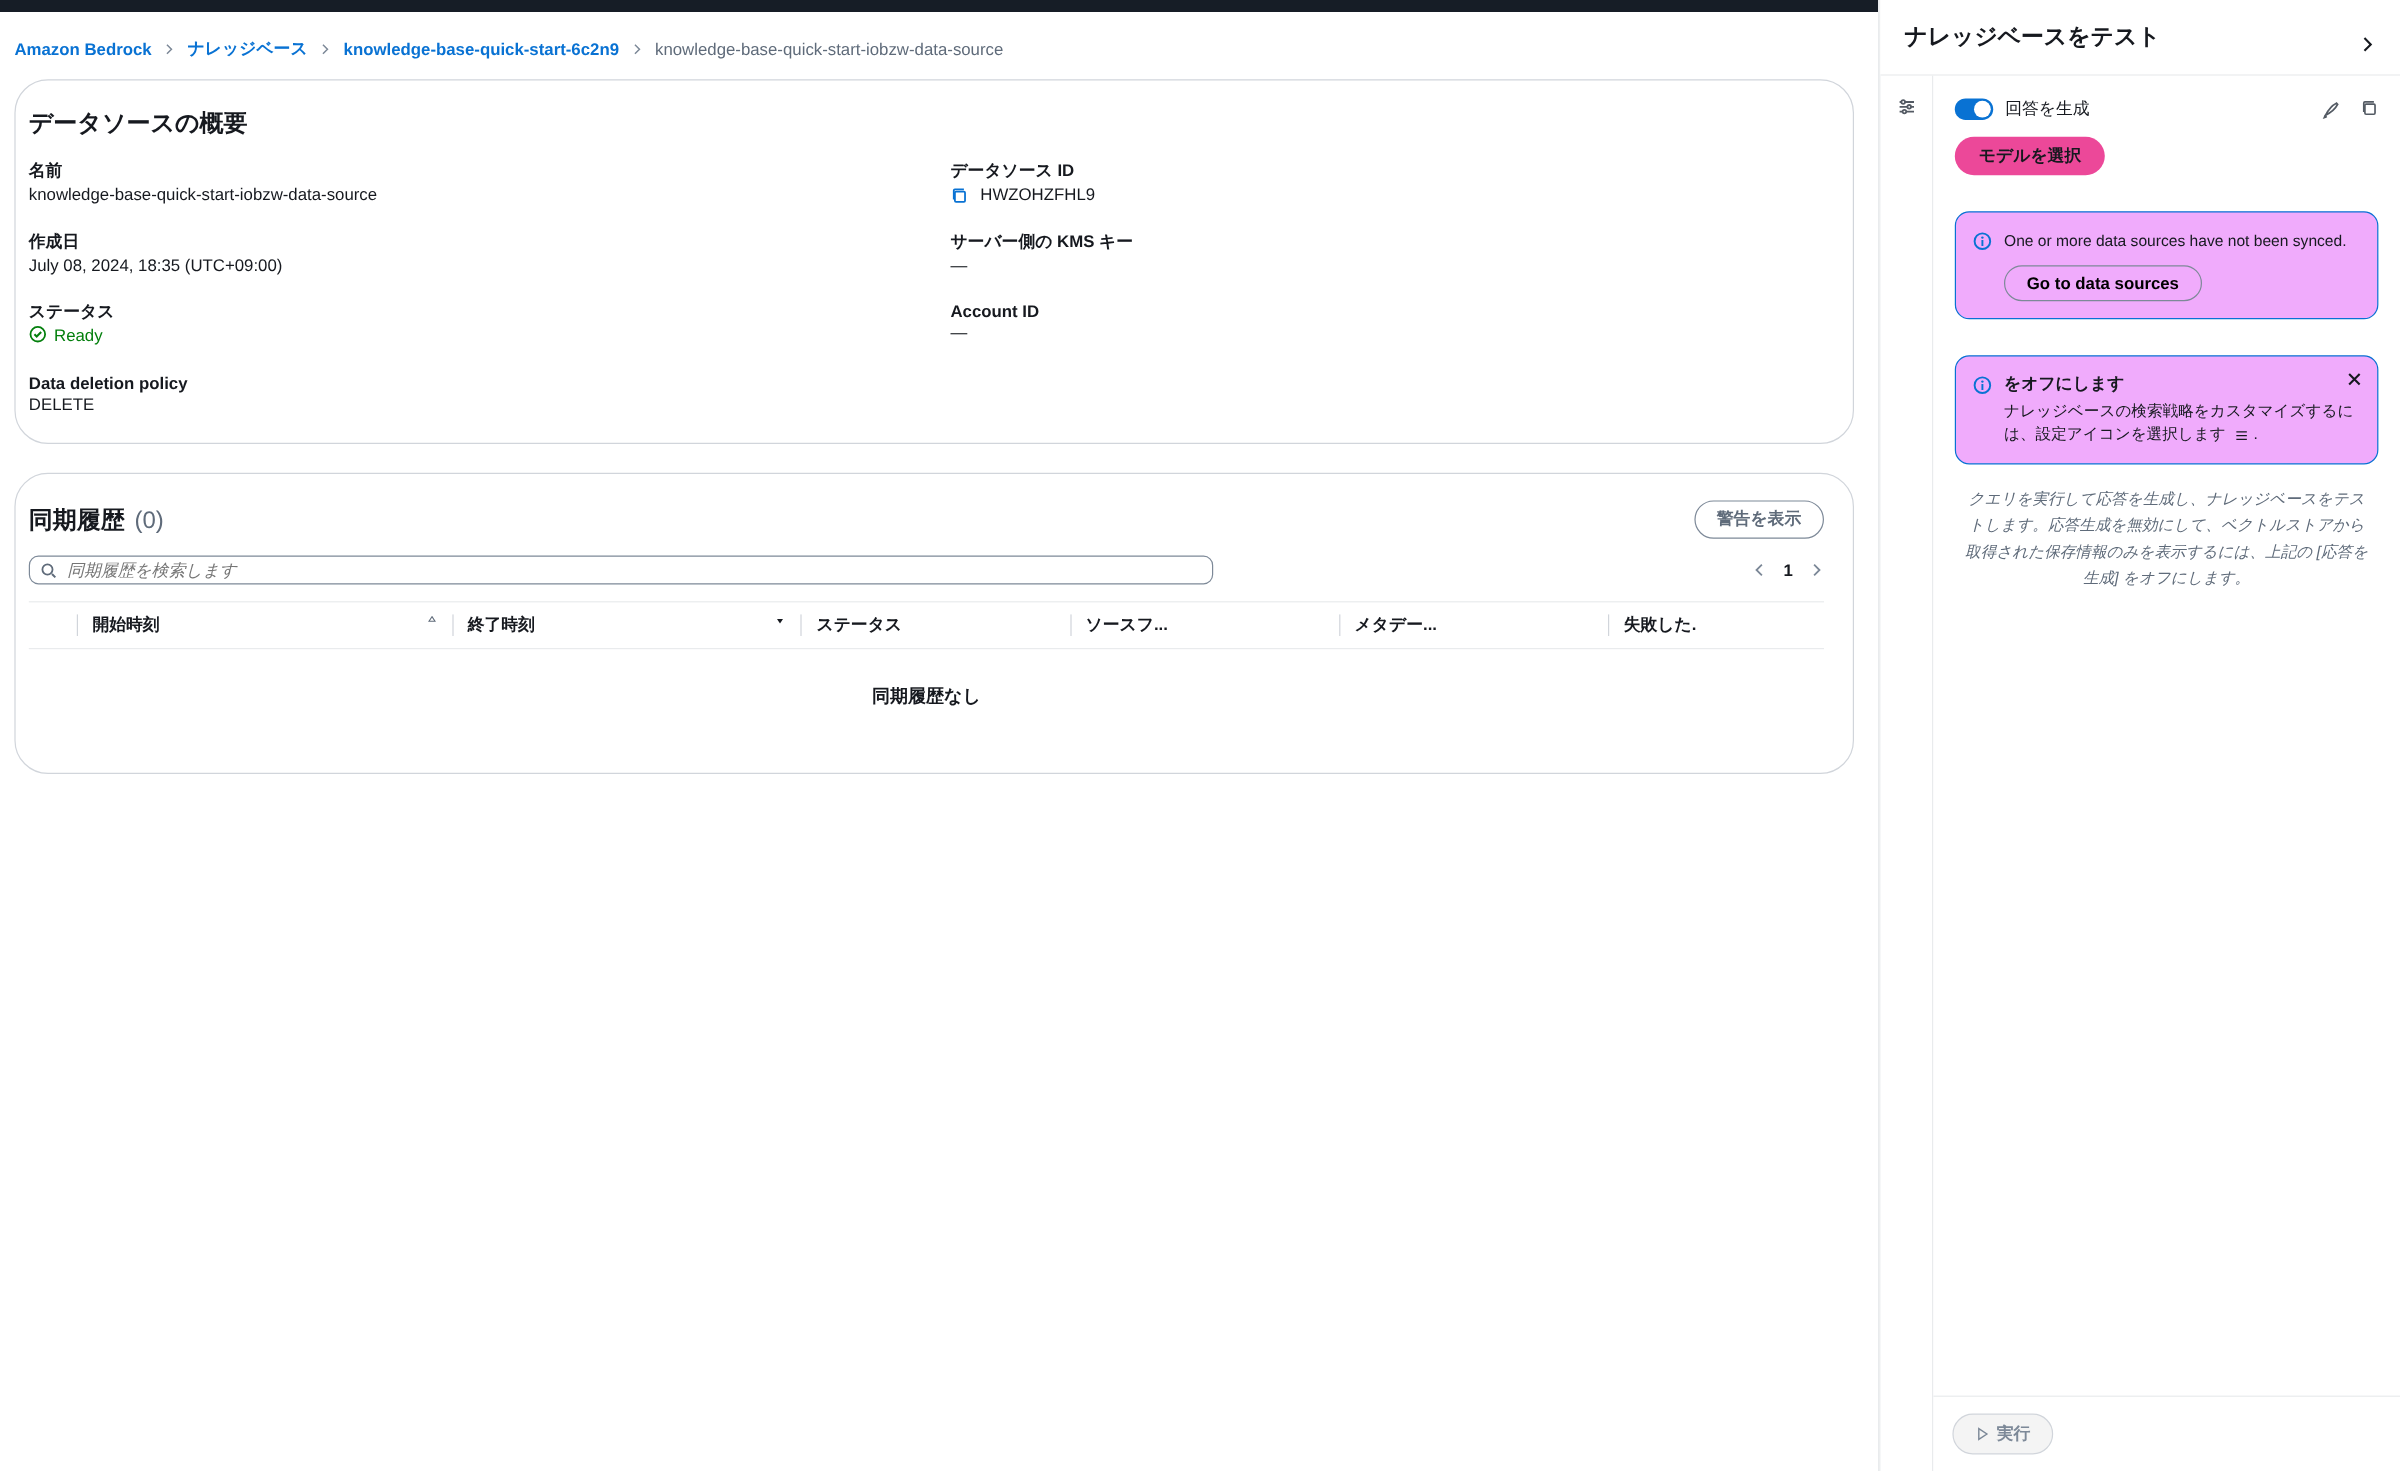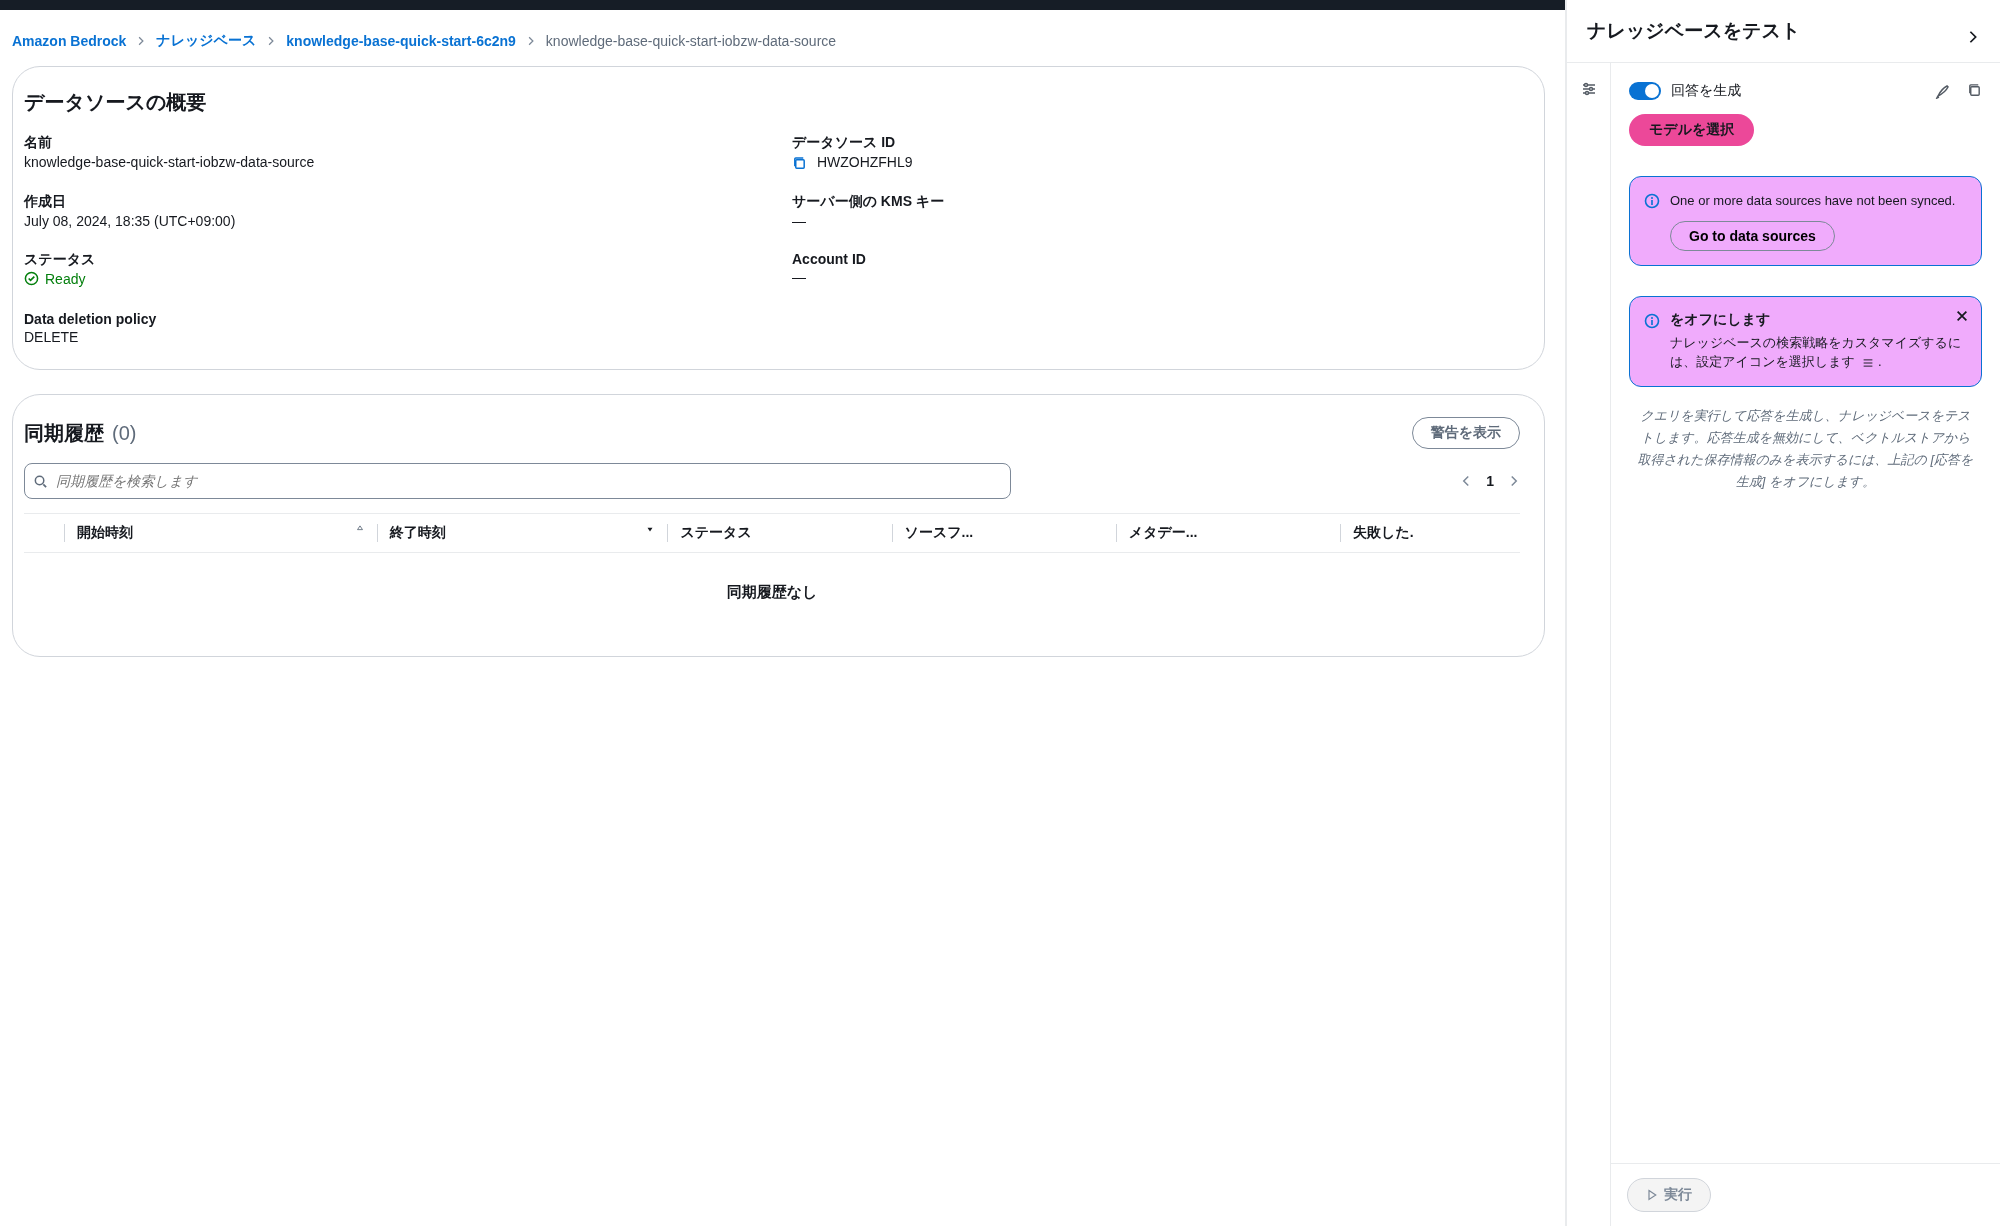--- a/index.html
+++ b/index.html
@@ -117,21 +117,21 @@
     gap: 14px;
     margin-bottom: 14px;
   }
   .search-box {
     flex: 0 0 66%;
     display: flex;
     align-items: center;
     border: 1px solid #7d8998;
     border-radius: 8px;
     padding: 4px 8px;
-    height: 36px;
+    height: 24px;
     gap: 8px;
     color: #5f6b7a;
   }
   .search-box input {
     border: none;
     outline: none;
     font-size: 14px;
     flex: 1;
     font-style: italic;
     color: #5f6b7a;

